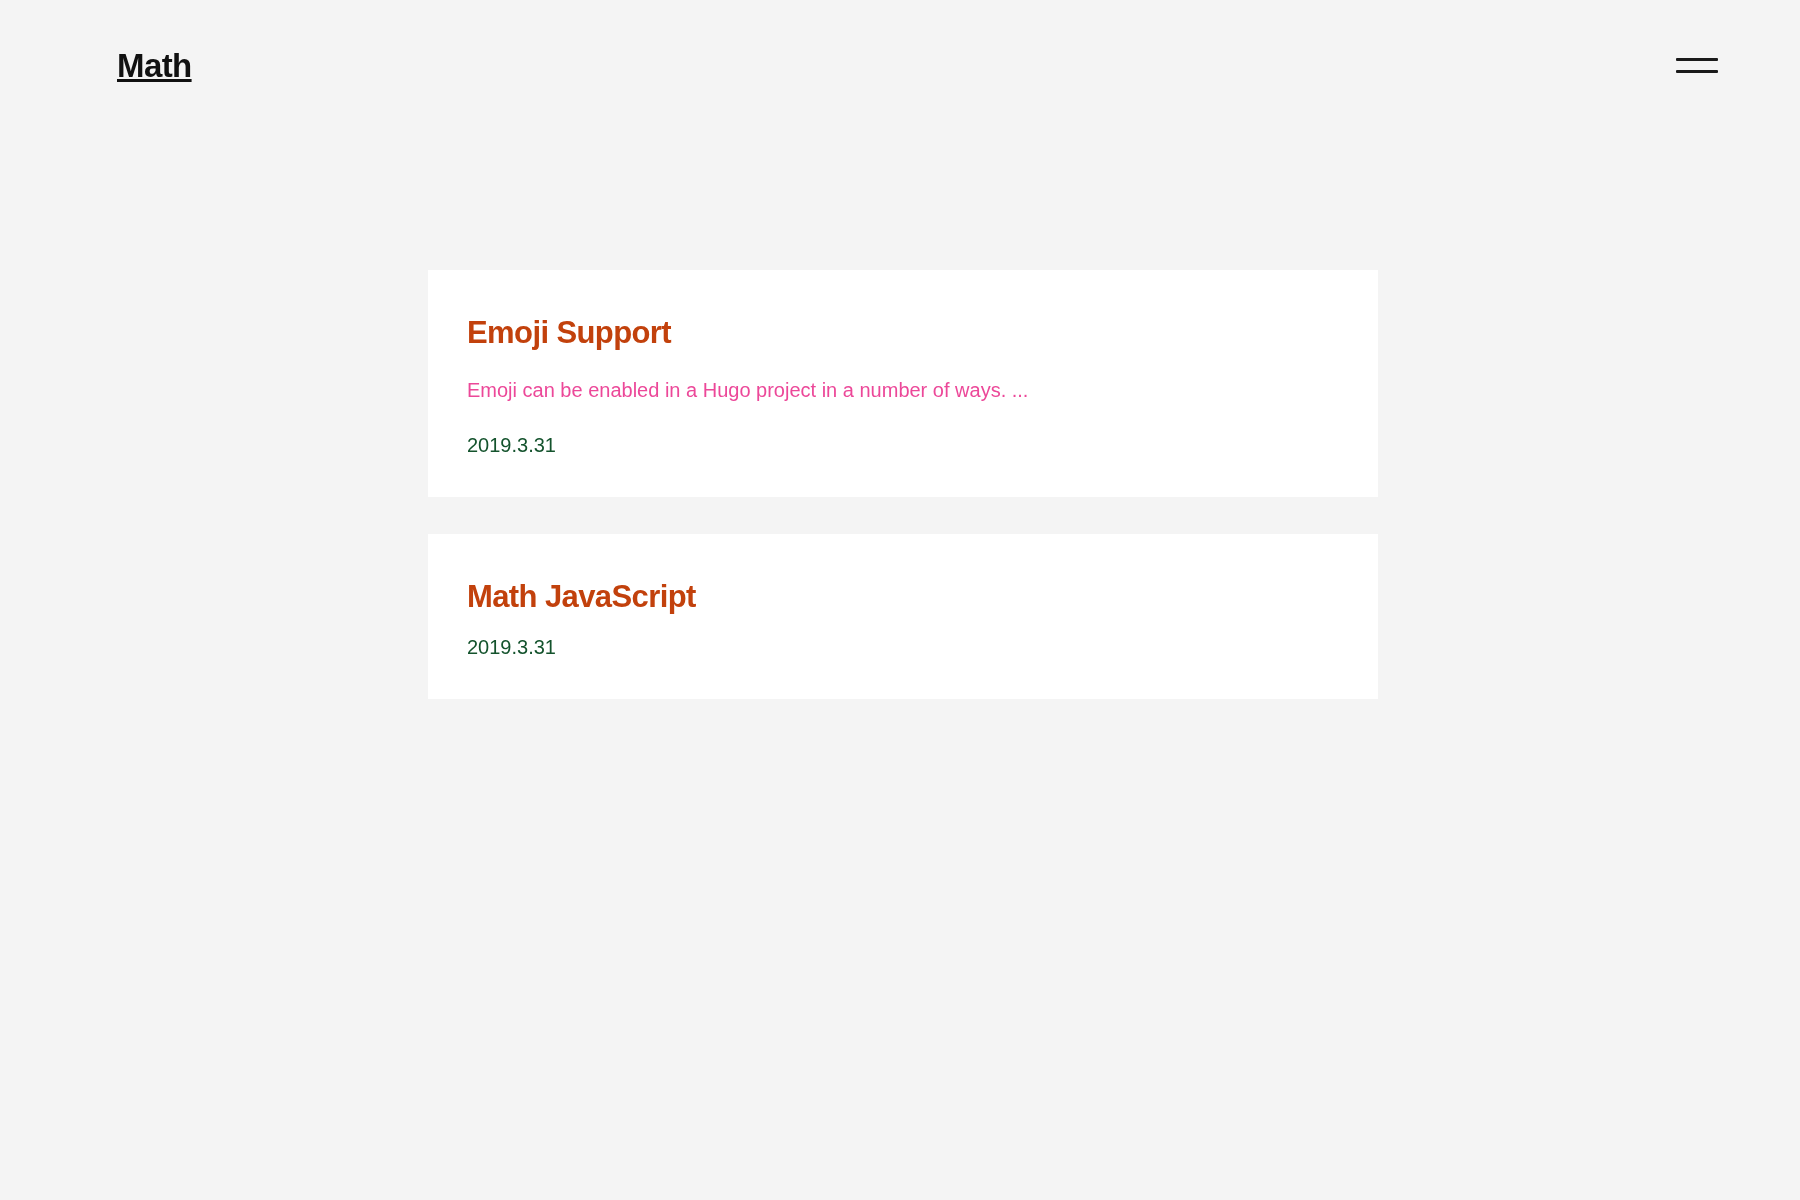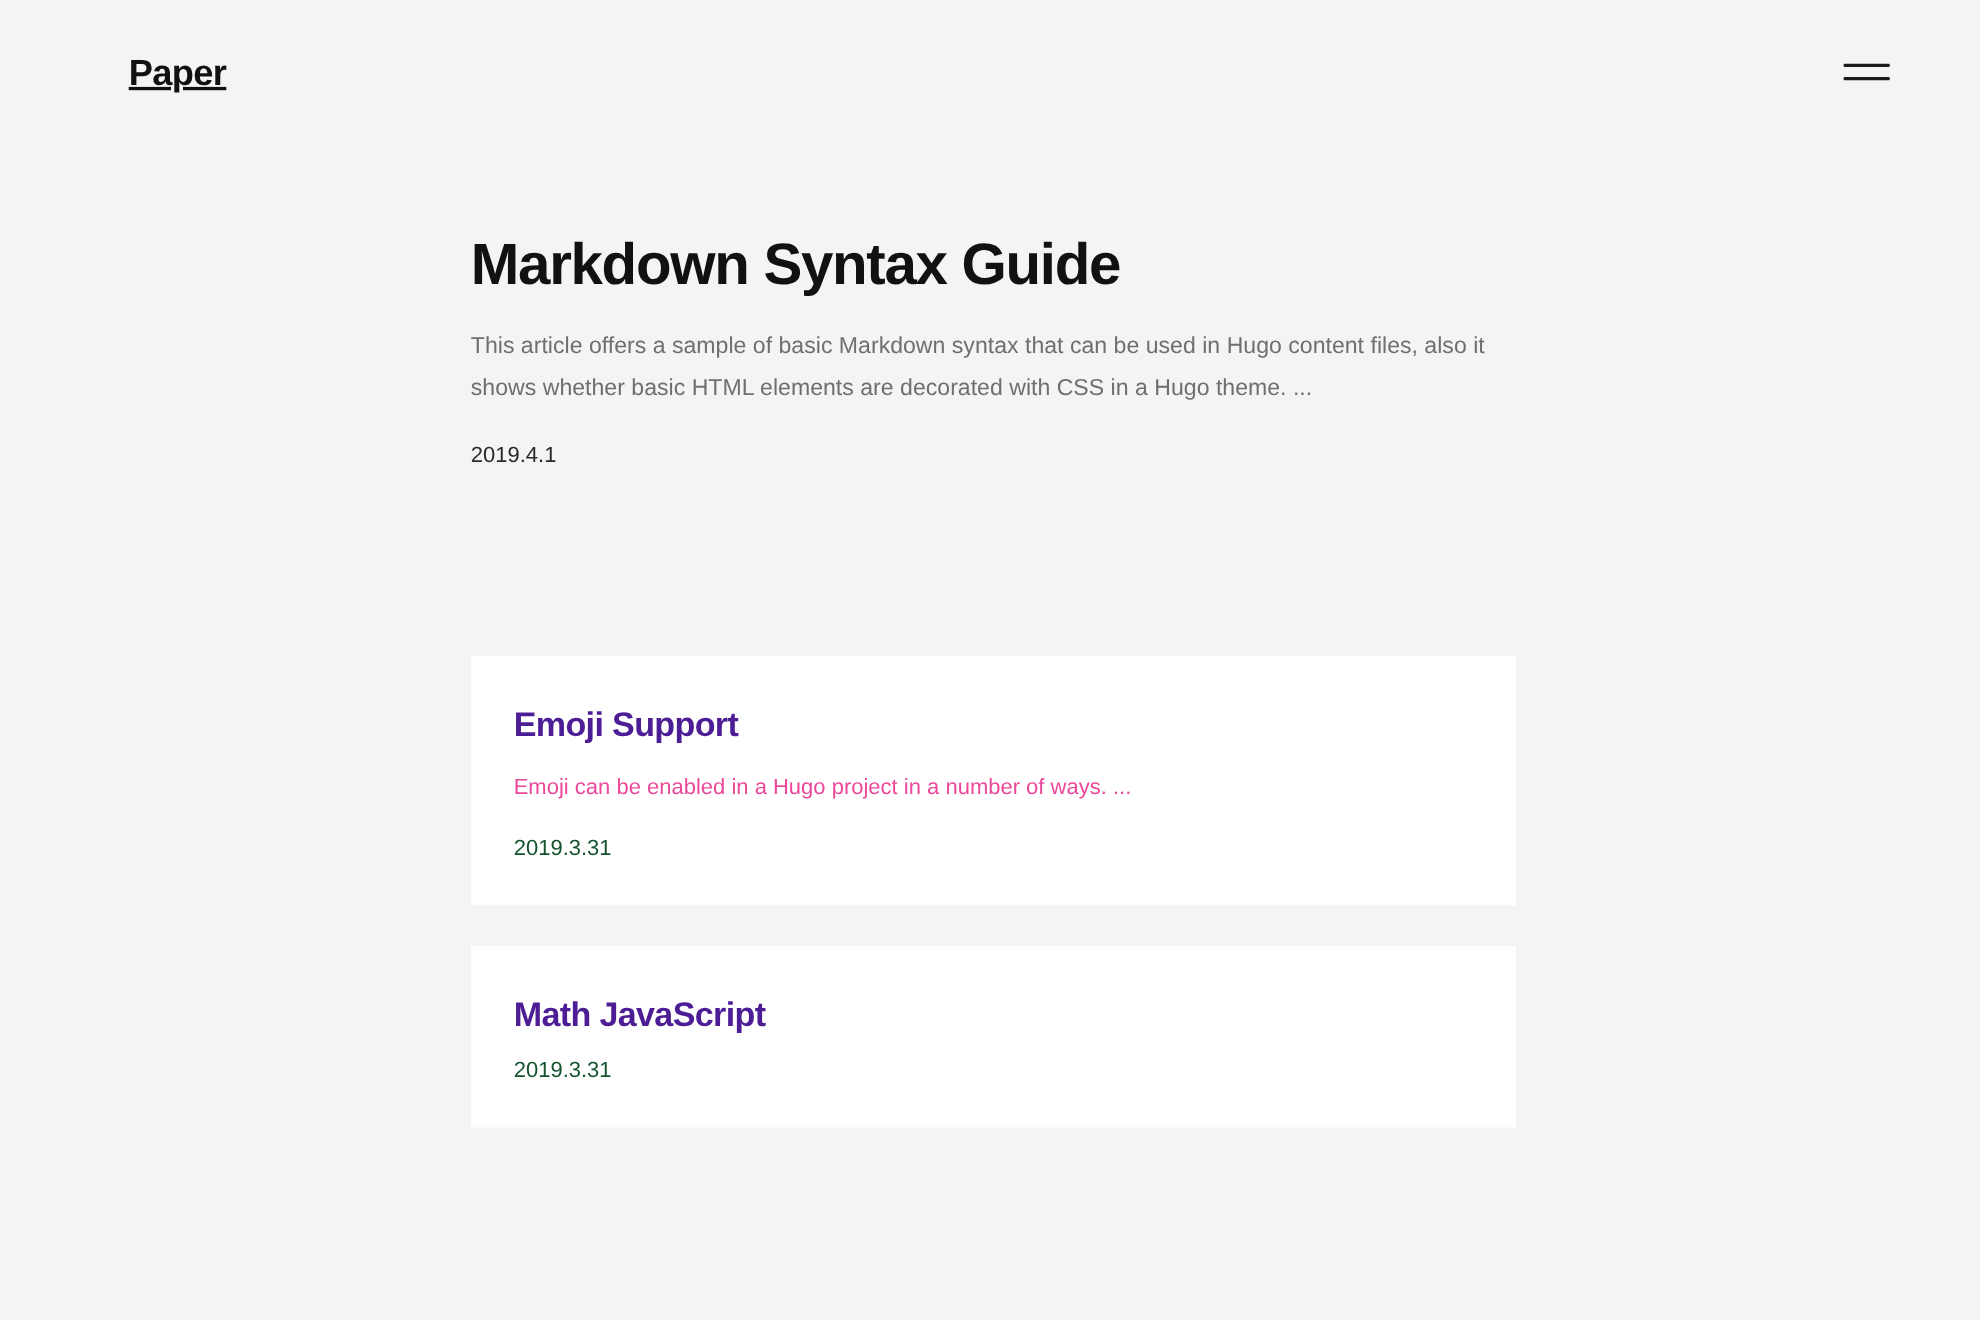--- a/index.html
+++ b/index.html
@@ -96,21 +96,21 @@
   }
   .post-card {
     background: #ffffff;
     width: 950px;
     padding: 45px 40px 40px 39px;
   }
   .card-title {
     font-size: 31px;
     font-weight: bold;
     letter-spacing: -0.6px;
-    color: #4c1d95;
+    color: #c2410c;
     margin: 0 0 22px 0;
     line-height: 1.15;
   }
   .card-summary {
     font-size: 20px;
     line-height: 1.75;
     color: #ec4899;
     margin: 0 0 26px 0;
     max-width: 880px;
   }
@@ -119,34 +119,29 @@
     color: #14532d;
     margin: 0;
   }
 </style>
 </head>
 <body>
 
 <div class="page">
 
   <header class="site-header">
-    <a class="site-title" href="#">Paper</a>
+    <a class="site-title" href="#">Math</a>
     <button class="menu-toggle">
       <span class="bar"></span>
       <span class="bar"></span>
     </button>
   </header>
 
   <main class="content">
 
-    <article class="lead-post">
-      <h1 class="lead-title">Markdown Syntax Guide</h1>
-      <p class="lead-summary">This article offers a sample of basic Markdown syntax that can be used in Hugo content files, also it shows whether basic HTML elements are decorated with CSS in a Hugo theme. ...</p>
-      <p class="post-date">2019.4.1</p>
-    </article>
 
     <section class="card-list">
 
       <article class="post-card">
         <h2 class="card-title">Emoji Support</h2>
         <p class="card-summary">Emoji can be enabled in a Hugo project in a number of ways. ...</p>
         <p class="card-date">2019.3.31</p>
       </article>
 
       <article class="post-card">

